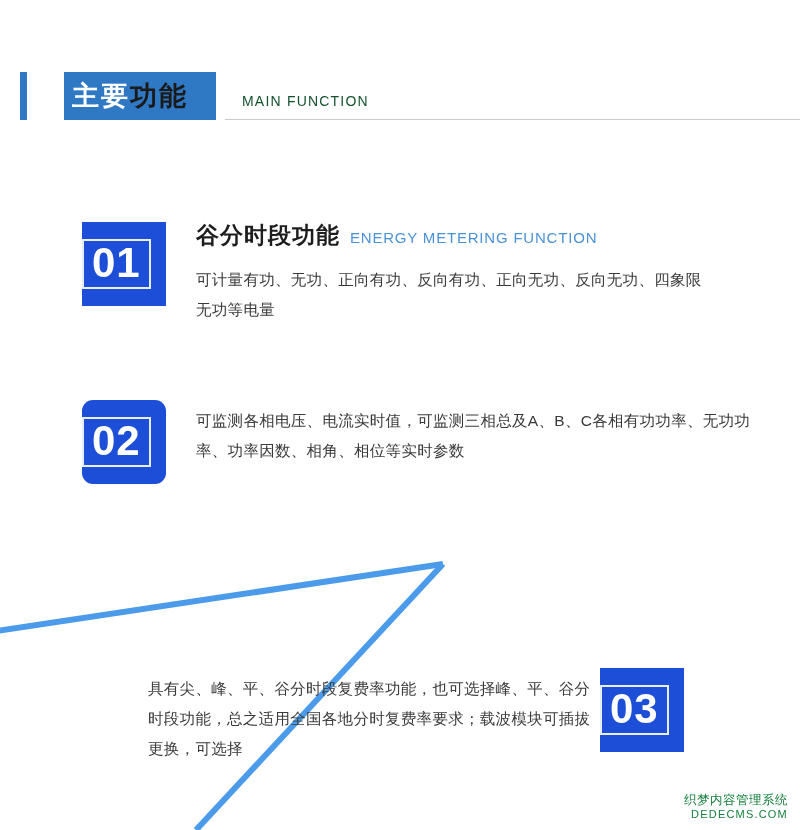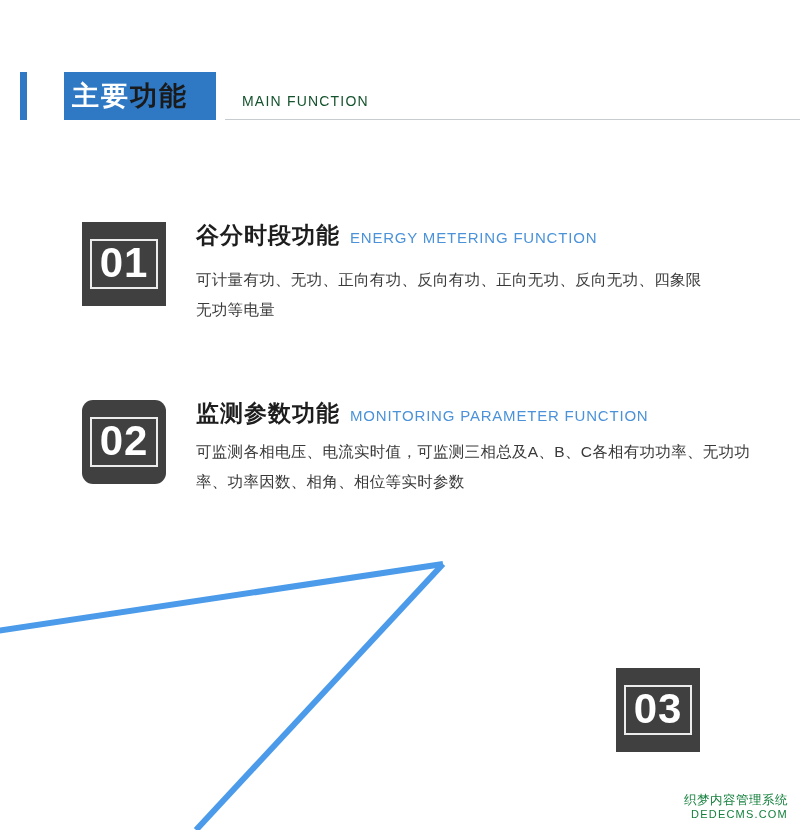--- a/index.html
+++ b/index.html
@@ -86,28 +86,28 @@
   }
 
   
   .feature {
     position: absolute;
   }
   .num-box {
     position: absolute;
     width: 84px;
     height: 84px;
-    background: #404040;
+    background: #1d4ed8;
     color: #ffffff;
     font-size: 42px;
     font-weight: bold;
     letter-spacing: 1px;
     display: flex;
     align-items: center;
-    justify-content: center;
+    justify-content: flex-start;
     box-sizing: border-box;
   }
   .num-box span {
     display: block;
     border: 2px solid rgba(255,255,255,0.9);
     padding: 1px 8px 3px 8px;
     line-height: 1;
   }
   .f-title {
     font-size: 23px;
@@ -137,21 +137,21 @@
   #feature-1 .f-body { margin-top: 14px; }
 
   
   #feature-2 { left: 82px; top: 400px; width: 640px; }
   #feature-2 .num-box { left: 0; top: 0; border-radius: 11px; }
   #feature-2 .f-text { position: absolute; left: 114px; top: -2px; width: 560px; }
   #feature-2 .f-body { margin-top: 8px; }
 
   
   #feature-3 { left: 80px; top: 668px; width: 620px; }
-  #feature-3 .num-box { right: 0; top: 0; position: absolute; }
+  #feature-3 .num-box { right: 16px; top: 0; position: absolute; }
   #feature-3 .f-text {
     position: absolute;
     right: 104px;
     top: -2px;
     width: 500px;
     text-align: right;
   }
   #feature-3 .f-title-en {
     margin-left: 0;
     margin-right: 12px;
@@ -205,31 +205,29 @@
     </div>
     <div class="f-body">可计量有功、无功、正向有功、反向有功、正向无功、反向无功、四象限无功等电量</div>
   </div>
 </div>
 
 <div class="feature" id="feature-2">
   <div class="num-box">
     <span>02</span>
   </div>
   <div class="f-text">
-    <div class="f-title">
-      <span>监测参数功能</span><span class="f-title-en">MONITORING PARAMETER FUNCTION</span>
-    </div>
     <div class="f-body">可监测各相电压、电流实时值，可监测三相总及A、B、C各相有功功率、无功功率、功率因数、相角、相位等实时参数</div>
   </div>
 </div>
 
 <div class="feature" id="feature-3">
   <div class="num-box">
     <span>03</span>
   </div>
   <div class="f-text">
+    <div class="f-body">具有尖、峰、平、谷分时段复费率功能，也可选择峰、平、谷分时段功能，总之适用全国各地分时复费率要求；载波模块可插拔更换，可选择</div>
   </div>
 </div>
 
 <div class="wm">
   <div class="wm-cn">织梦内容管理系统</div>
   <div class="wm-en">DEDECMS.COM</div>
 </div>
 
 </body></html>

